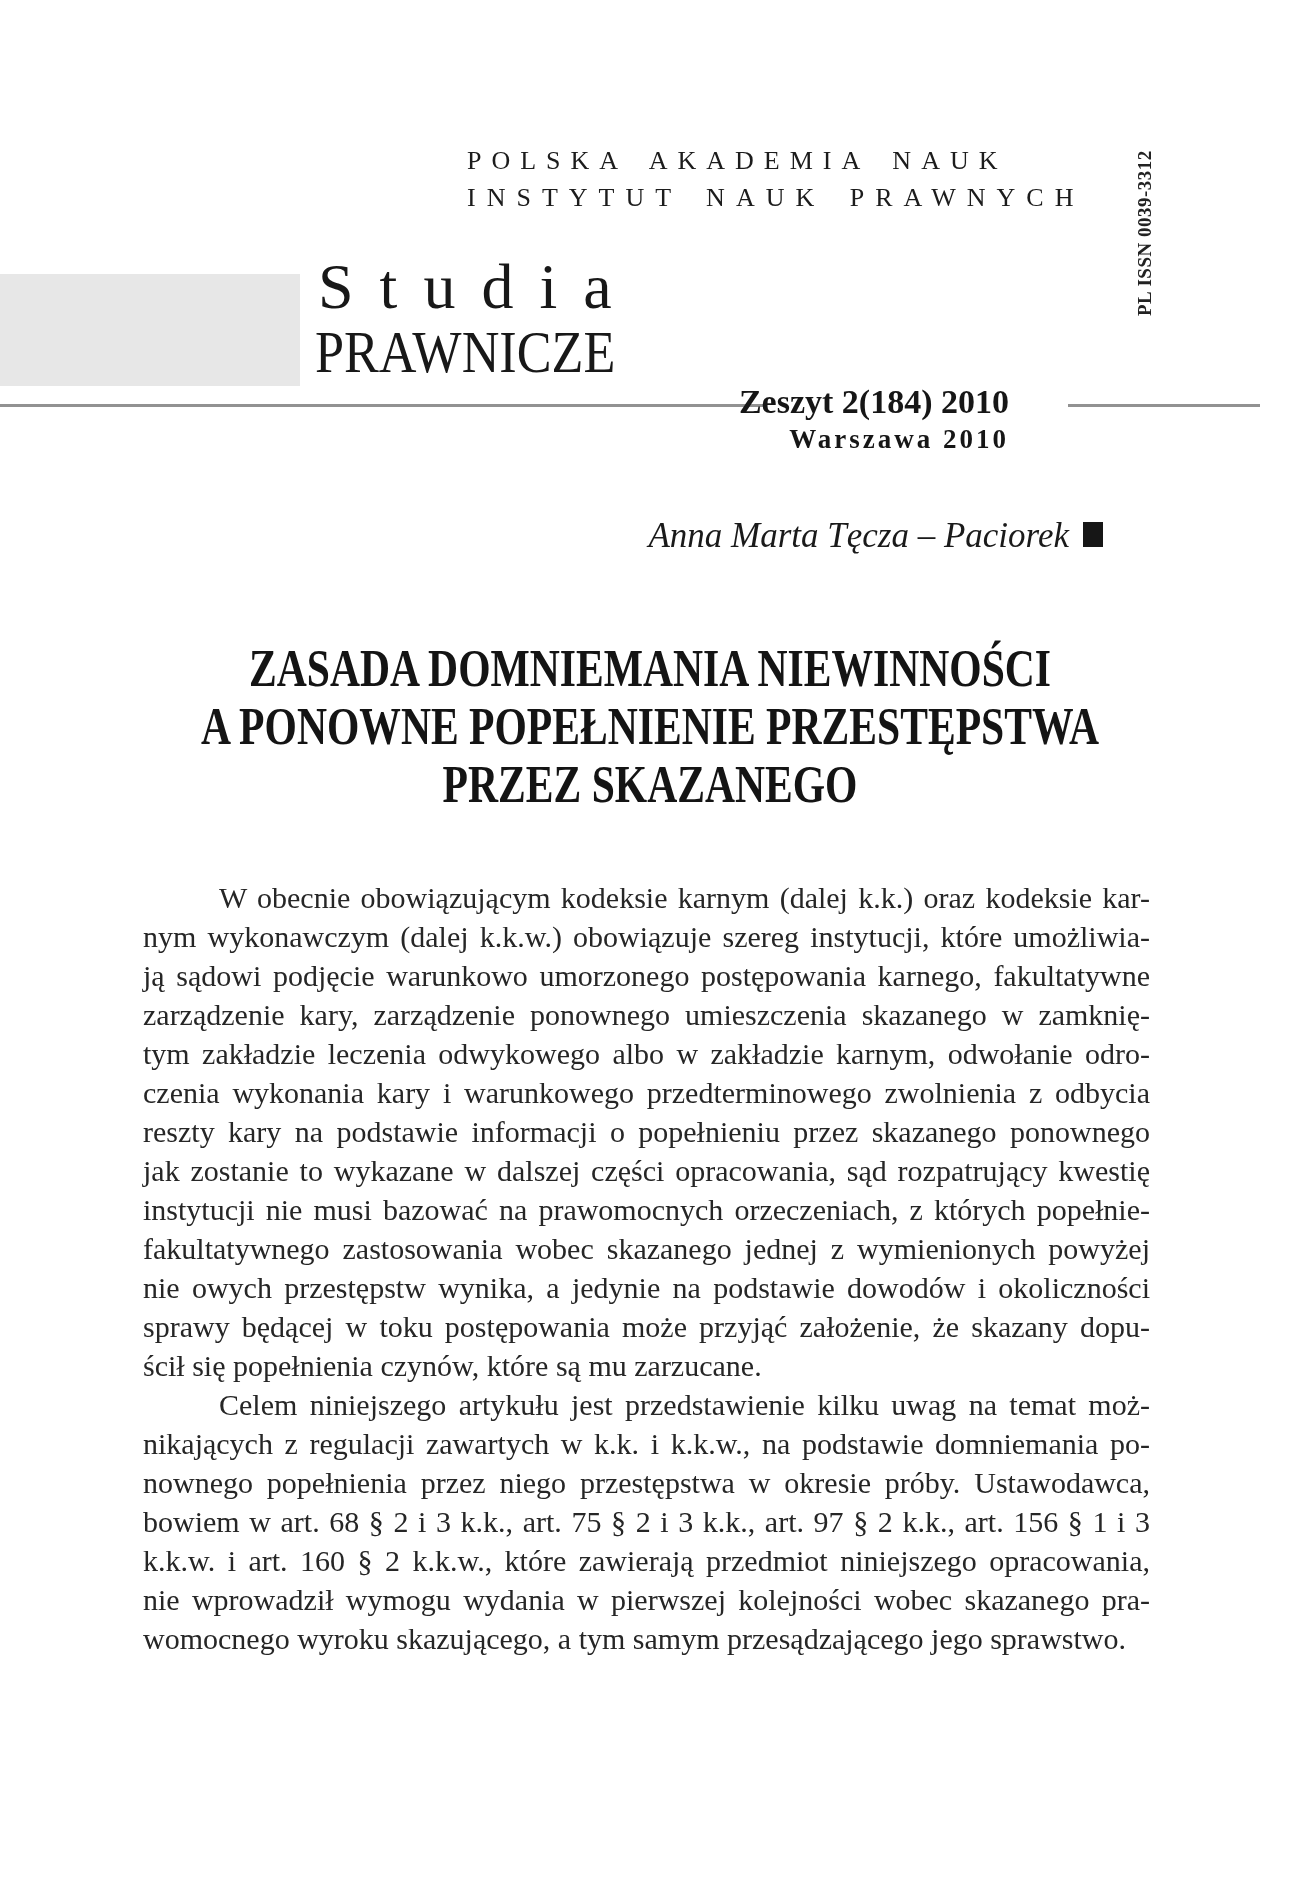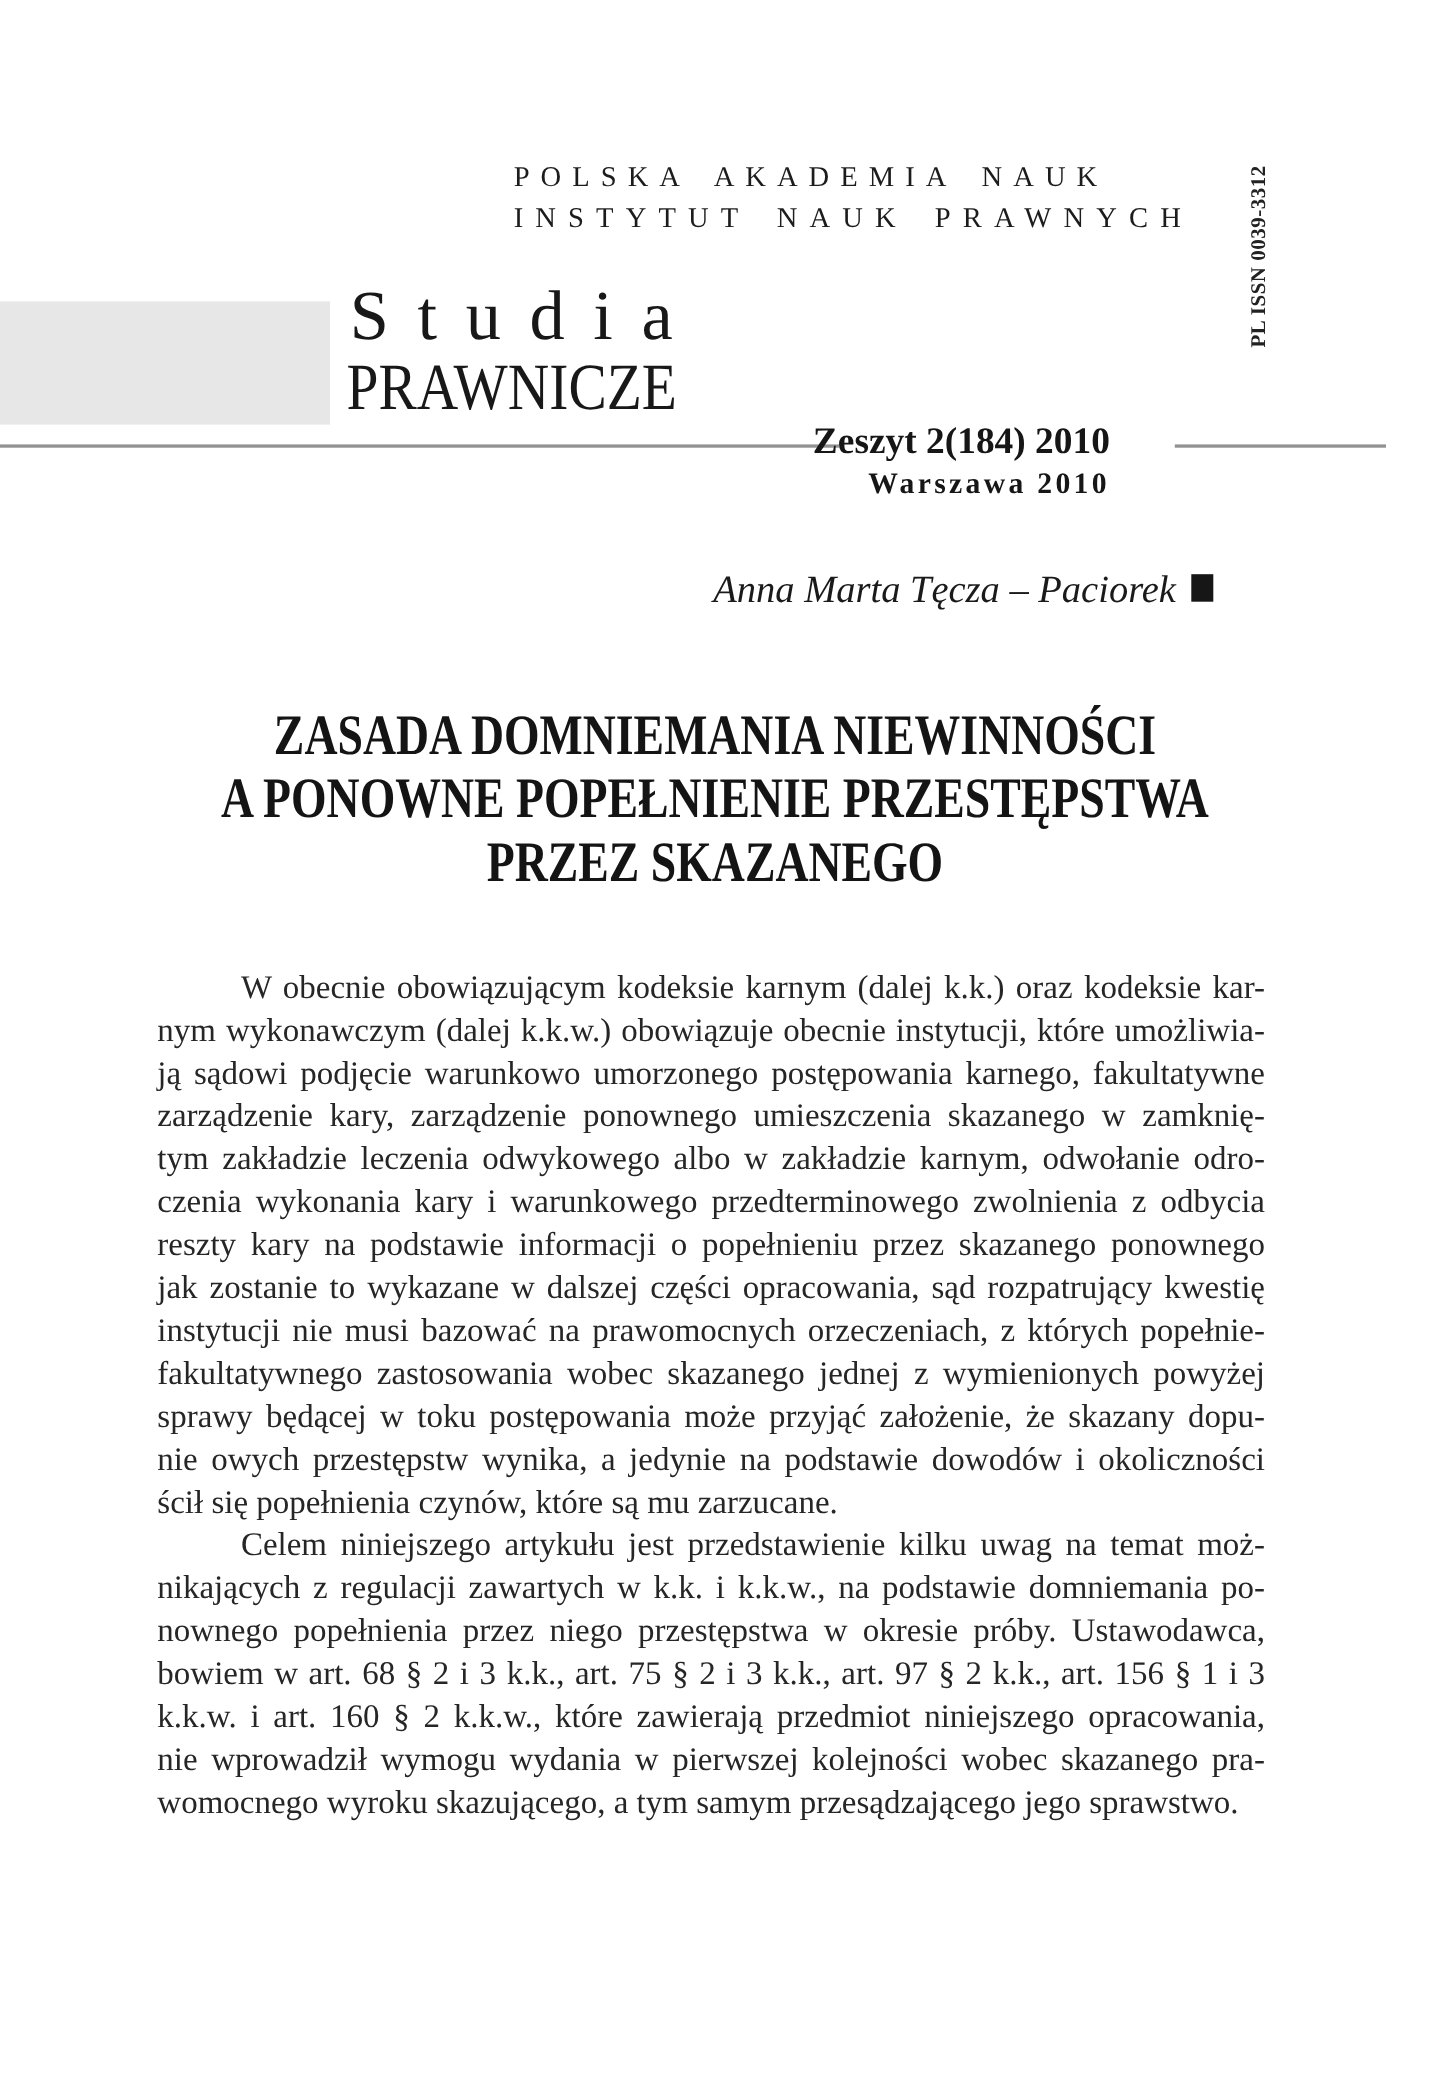--- a/index.html
+++ b/index.html
@@ -76,31 +76,31 @@
   </div>
 
   <div class="title">
     <div class="title-line">ZASADA DOMNIEMANIA NIEWINNOŚCI</div>
     <div class="title-line">A PONOWNE POPEŁNIENIE PRZESTĘPSTWA</div>
     <div class="title-line">PRZEZ SKAZANEGO</div>
   </div>
 
   <div class="bodytext">
       <div class="body-line first">W obecnie obowiązującym kodeksie karnym (dalej k.k.) oraz kodeksie kar-</div>
-      <div class="body-line">nym wykonawczym (dalej k.k.w.) obowiązuje obecnie instytucji, które umożliwia-</div>
+      <div class="body-line">nym wykonawczym (dalej k.k.w.) obowiązuje szereg instytucji, które umożliwia-</div>
       <div class="body-line">ją sądowi podjęcie warunkowo umorzonego postępowania karnego, fakultatywne</div>
       <div class="body-line">zarządzenie kary, zarządzenie ponownego umieszczenia skazanego w zamknię-</div>
       <div class="body-line">tym zakładzie leczenia odwykowego albo w zakładzie karnym, odwołanie odro-</div>
       <div class="body-line">czenia wykonania kary i warunkowego przedterminowego zwolnienia z odbycia</div>
       <div class="body-line">reszty kary na podstawie informacji o popełnieniu przez skazanego ponownego</div>
       <div class="body-line">jak zostanie to wykazane w dalszej części opracowania, sąd rozpatrujący kwestię</div>
       <div class="body-line">instytucji nie musi bazować na prawomocnych orzeczeniach, z których popełnie-</div>
       <div class="body-line">fakultatywnego zastosowania wobec skazanego jednej z wymienionych powyżej</div>
+      <div class="body-line">nie owych przestępstw wynika, a jedynie na podstawie dowodów i okoliczności</div>
       <div class="body-line">sprawy będącej w toku postępowania może przyjąć założenie, że skazany dopu-</div>
-      <div class="body-line">nie owych przestępstw wynika, a jedynie na podstawie dowodów i okoliczności</div>
       <div class="body-line last">ścił się popełnienia czynów, które są mu zarzucane.</div>
       <div class="body-line first">Celem niniejszego artykułu jest przedstawienie kilku uwag na temat moż-</div>
       <div class="body-line">nikających z regulacji zawartych w k.k. i k.k.w., na podstawie domniemania po-</div>
       <div class="body-line">nownego popełnienia przez niego przestępstwa w okresie próby. Ustawodawca,</div>
       <div class="body-line">bowiem w art. 68 § 2 i 3 k.k., art. 75 § 2 i 3 k.k., art. 97 § 2 k.k., art. 156 § 1 i 3</div>
       <div class="body-line">k.k.w. i art. 160 § 2 k.k.w., które zawierają przedmiot niniejszego opracowania,</div>
       <div class="body-line">nie wprowadził wymogu wydania w pierwszej kolejności wobec skazanego pra-</div>
       <div class="body-line last">womocnego wyroku skazującego, a tym samym przesądzającego jego sprawstwo.</div>
     </div>
 

